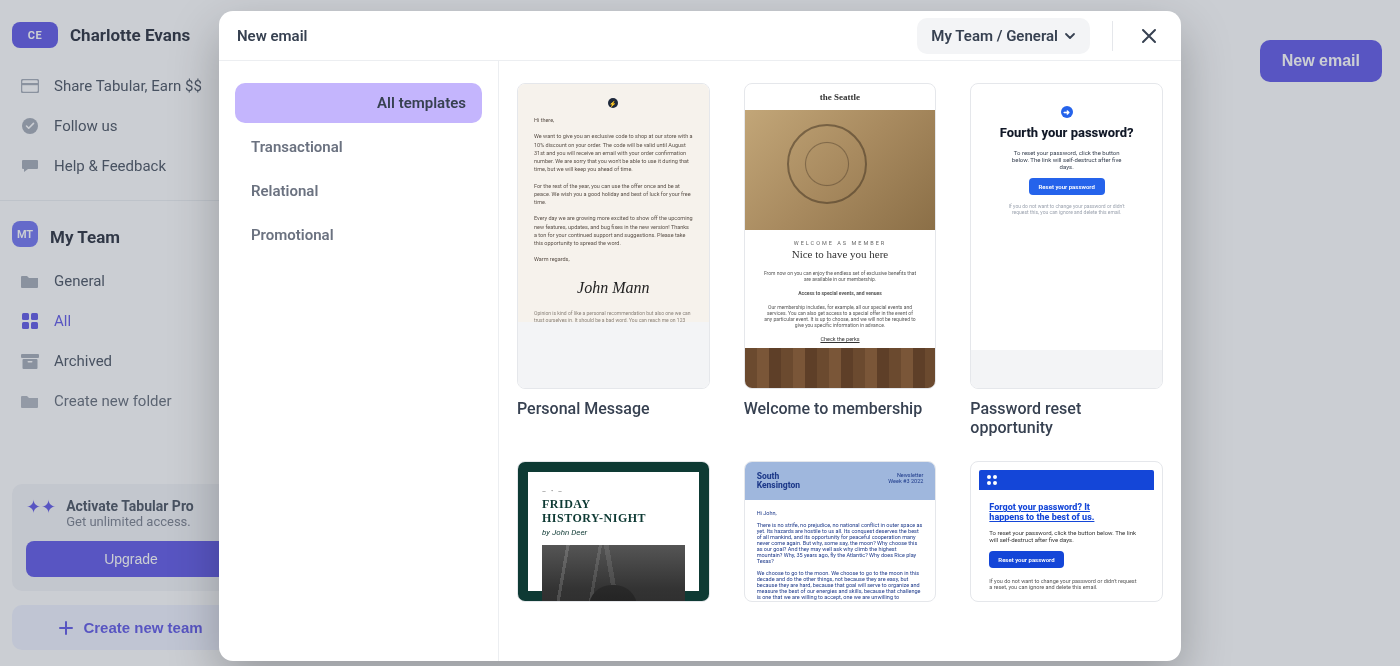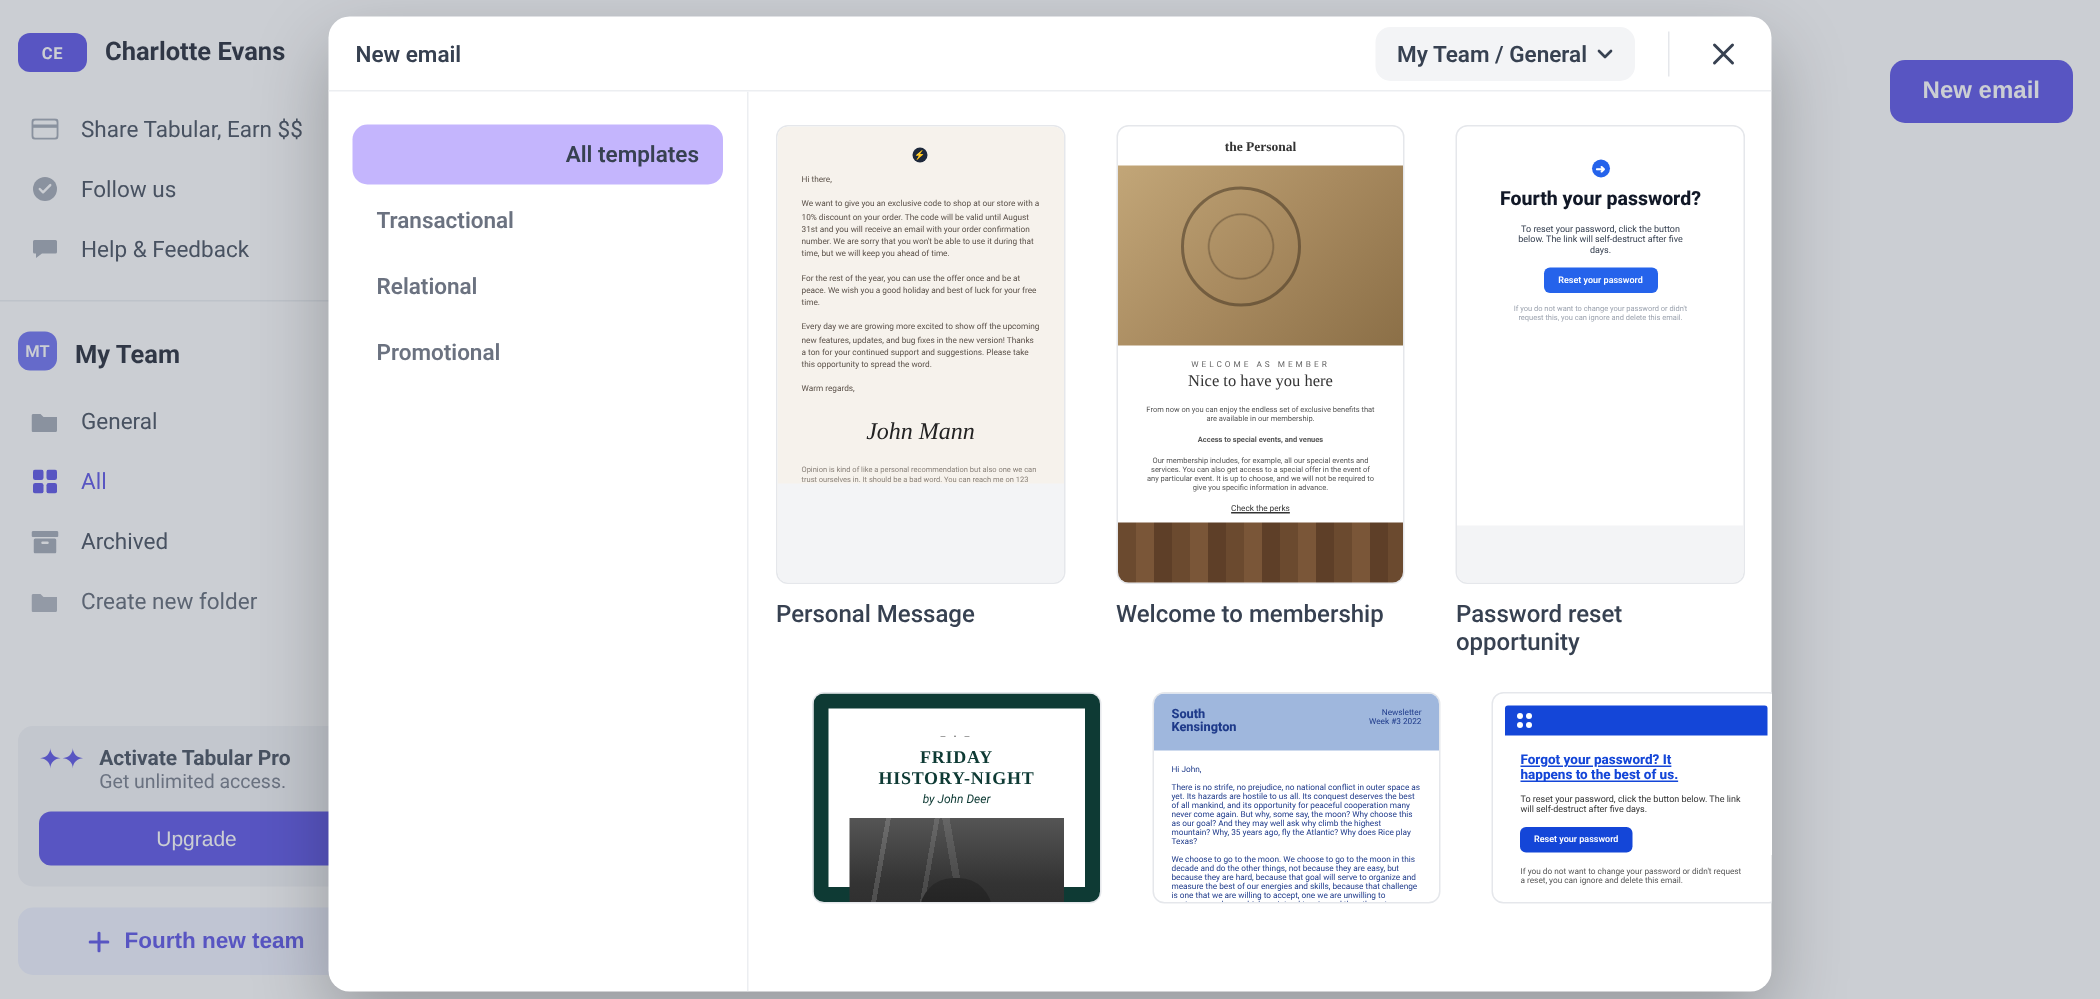--- a/index.html
+++ b/index.html
@@ -50,21 +50,21 @@
 
   .modal-body { flex: 1; display: flex; overflow: hidden; }
   .cat-sidebar { width: 280px; padding: 22px 16px; border-right: 1px solid #eceef1; display: flex; flex-direction: column; gap: 4px; }
   .cat-item { padding: 11px 16px; border-radius: 10px; font-size: 15px; font-weight: 600; color: #6b7280; cursor: pointer; }
   .cat-item.active { background: #c4b5fd; color: #374151; text-align: right; }
 
   .template-grid { flex: 1; padding: 22px 18px; overflow-y: auto; display: grid; grid-template-columns: repeat(3, 1fr); gap: 24px 34px; align-content: start; }
   .tpl-card { display: flex; flex-direction: column; gap: 10px; cursor: pointer; }
   .tpl-thumb { width: 100%; height: 306px; border: 1px solid #e5e7eb; border-radius: 8px; background: #fff; overflow: hidden; position: relative; }
   .tpl-label { font-size: 16px; font-weight: 500; color: #374151; }
-  .tpl-card.row2 .tpl-thumb { height: 141px; margin-left: 24px; }
+  .tpl-card.row2 .tpl-thumb { height: 141px; }
 
   
   .t1 { background: #f6f2ec; padding: 14px 16px; font-size: 6px; color: #544; line-height: 1.5; display: flex; flex-direction: column; gap: 8px; position: relative; }
   .t1 .logo { width: 10px; height: 10px; border-radius: 50%; background: #1e293b; color: #fff; font-size: 6px; display: flex; align-items: center; justify-content: center; align-self: center; font-weight: 700;}
   .t1 .para { font-size: 5.5px; color: #5a5048; }
   .t1 .sig { font-family: cursive; font-size: 16px; color: #222; text-align: center; margin: 4px 0 2px 0; font-style: italic; }
   .t1 .foot { font-size: 5px; color: #8a827a; }
   .t1-bottom { position: absolute; bottom: 0; left: 0; right: 0; height: 66px; background: #f3f4f6; }
 
   
@@ -84,21 +84,21 @@
   .t3 { padding: 22px 24px; text-align: center; display: flex; flex-direction: column; align-items: center; gap: 8px; font-size: 6px; }
   .t3 .badge { width: 12px; height: 12px; border-radius: 50%; background: #2563eb; color: #fff; font-size: 8px; display: flex; align-items: center; justify-content: center; font-weight: 700;}
   .t3 .h { font-size: 13px; font-weight: 800; color: #111827; line-height: 1.15; }
   .t3 .p { font-size: 6px; color: #374151; max-width: 120px; }
   .t3 .btn { background: #2563eb; color: #fff; border-radius: 4px; padding: 5px 10px; font-size: 6px; font-weight: 600; }
   .t3 .muted { font-size: 5px; color: #9ca3af; max-width: 130px; }
   .t3-bottom { position: absolute; bottom: 0; left: 0; right: 0; height: 38px; background: #f3f4f6; }
 
   
   .t4 { background: #0e3a34; padding: 10px; }
-  .t4-inner { background: #fff; height: 100%; padding: 16px 14px 0 14px; text-align: center; }
+  .t4-inner { background: #fff; height: 100%; padding: 16px 14px 0 14px; text-align: left; }
   .t4 .eyebrow { font-size: 5px; letter-spacing: 2px; color: #555; }
   .t4 .h { font-family: Georgia, serif; font-size: 12px; font-weight: 700; color: #0e3a34; letter-spacing: 0.5px; line-height: 1.15; margin-top: 4px; }
   .t4 .by { font-style: italic; font-size: 8px; color: #0e3a34; margin: 2px 0 8px; }
   .t4 .photo { height: 110px; background: linear-gradient(180deg, #555 0%, #333 40%, #222 100%); position: relative; }
   .t4 .graf { position: absolute; inset: 0; background:
     linear-gradient(100deg, transparent 0 15%, rgba(255,255,255,0.15) 15% 17%, transparent 17% 35%, rgba(255,255,255,0.12) 35% 37%, transparent 37% 100%),
     linear-gradient(80deg, transparent 0 50%, rgba(255,255,255,0.1) 50% 53%, transparent 53% 100%); }
   .t4 .person { position: absolute; bottom: 0; left: 50%; transform: translateX(-50%); width: 48px; height: 70px; background: linear-gradient(180deg, #2a2a2a 0%, #111 100%); border-radius: 22px 22px 4px 4px; }
 
   
@@ -223,21 +223,21 @@
       </div>
       <button class="upgrade-btn">Upgrade</button>
     </div>
 
     <button class="create-team-btn">
       <span>
         <svg width="14" height="14" viewBox="0 0 14 14">
             <path d="M7 1 v12 M1 7 h12" stroke="currentColor" stroke-width="2" stroke-linecap="round"></path>
           </svg>
       </span>
-      <span>Fourth new team</span>
+      <span>Create new team</span>
     </button>
 
   </aside>
 
   <main class="main">
     <button class="new-email-btn">New email</button>
   </main>
 
   <div class="overlay">
     <div class="modal">
@@ -288,21 +288,21 @@
                 <div class="foot">Copyright © Made Of Apps Limited</div>
               </div>
               <div class="t1-bottom"></div>
             </div>
             <div class="tpl-label">Personal Message</div>
           </div>
 
           <div class="tpl-card">
             <div class="tpl-thumb">
               <div class="t2">
-                <div class="brand">the Personal</div>
+                <div class="brand">the Seattle</div>
                 <div class="hero">
                     <div class="wheel"></div>
                   </div>
                 <div class="welcome">
                   <div class="eyebrow">WELCOME AS MEMBER</div>
                   <div class="h">Nice to have you here</div>
                 </div>
                 <div class="desc">From now on you can enjoy the endless set of exclusive benefits that are available in our membership.</div>
                 <div class="desc" style="font-weight:700;">Access to special events, and venues</div>
                 <div class="desc">Our membership includes, for example, all our special events and services. You can also get access to a special offer in the event of any particular event. It is up to choose, and we will not be required to give you specific information in advance.</div>

